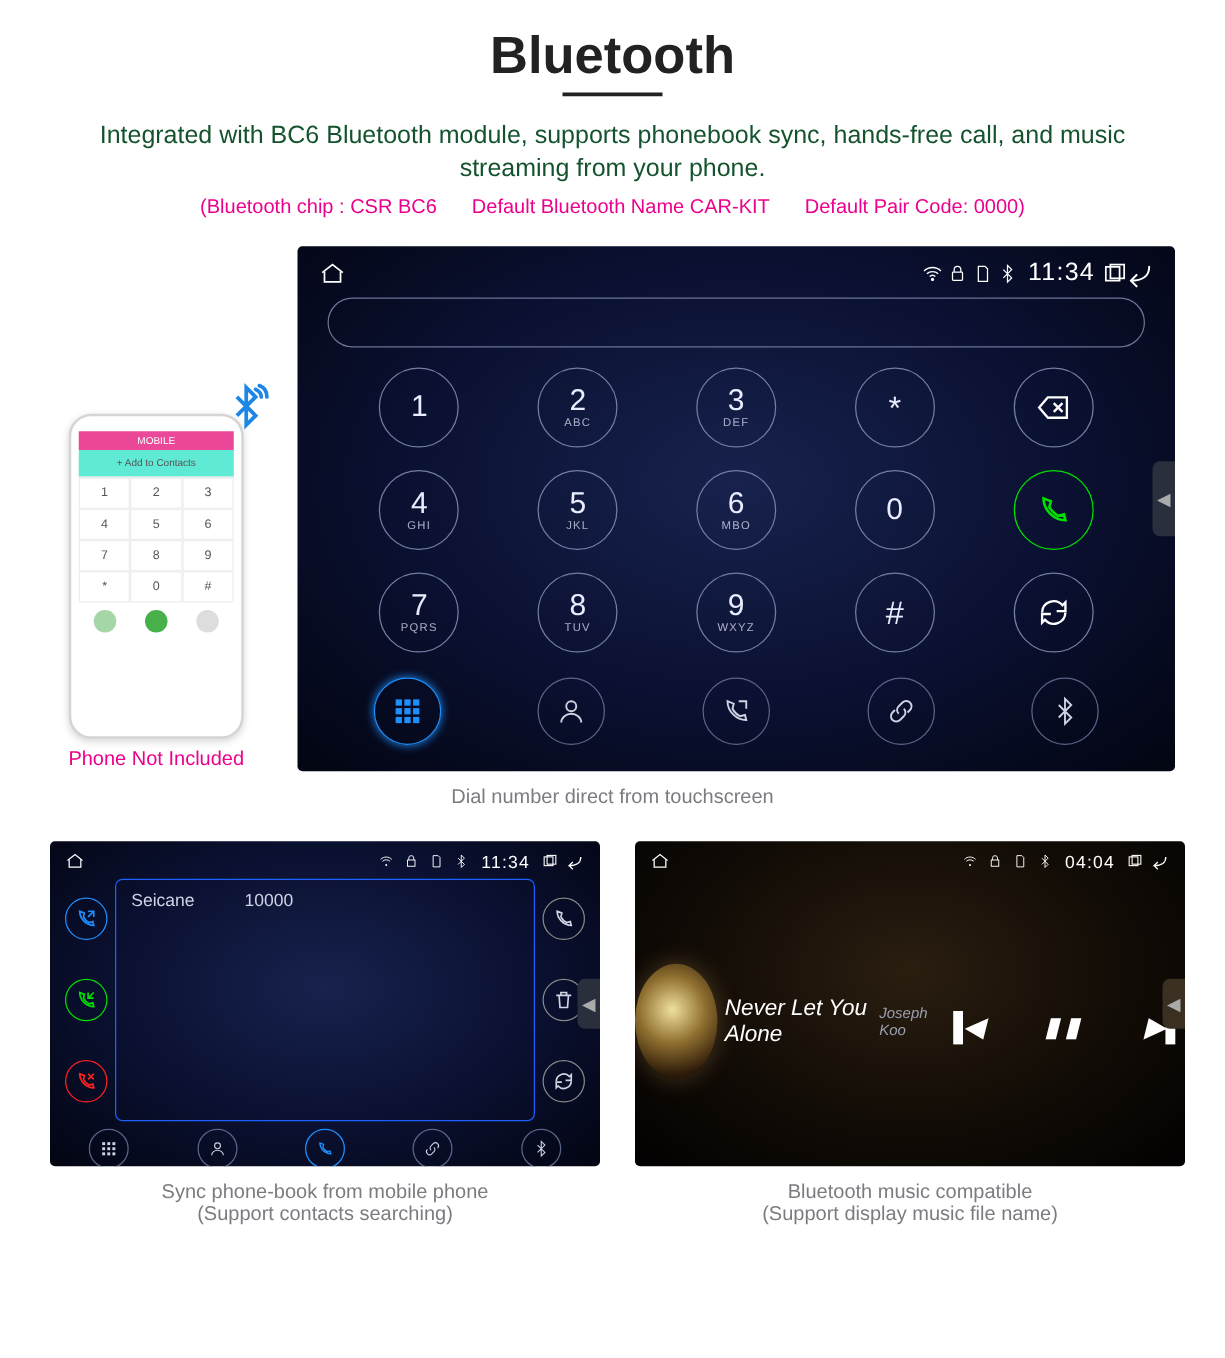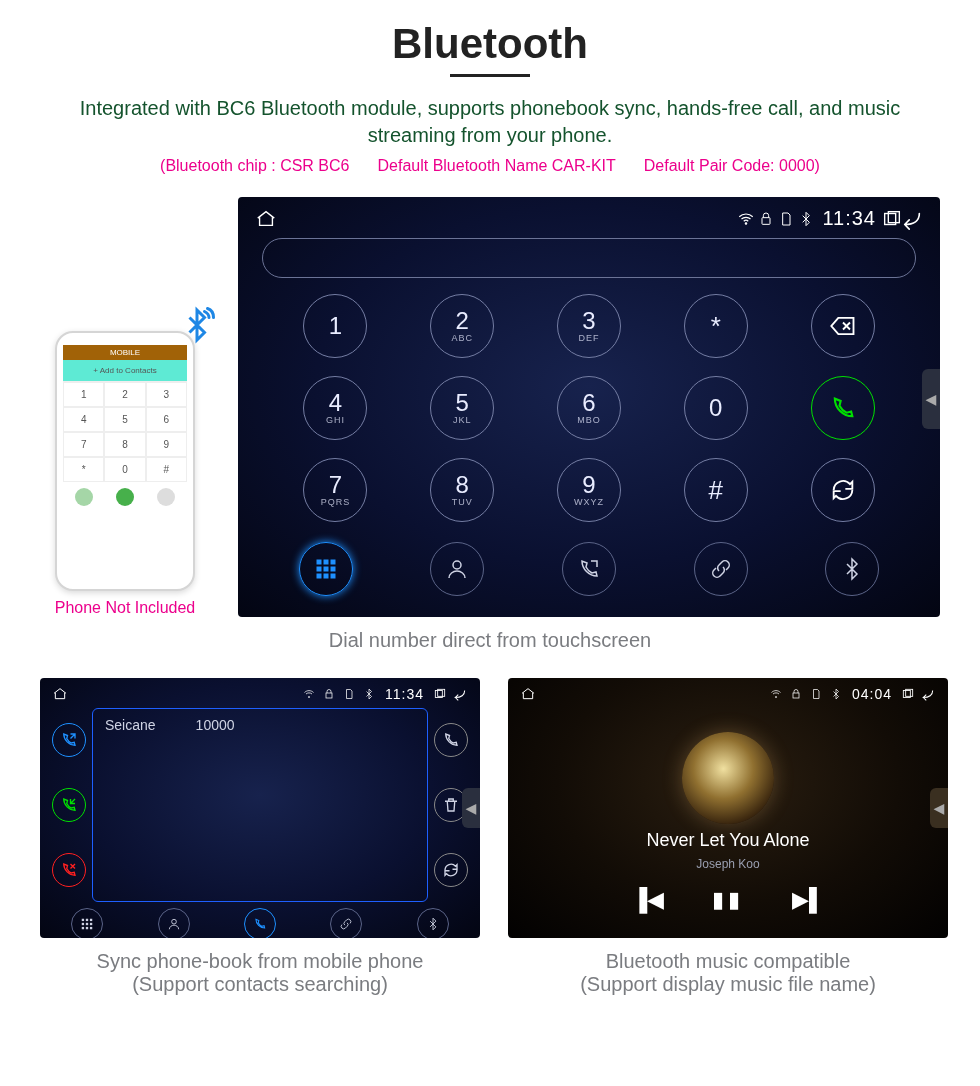--- a/index.html
+++ b/index.html
@@ -48,21 +48,21 @@
   .phone-mock {
     width: 140px; height: 260px; margin: 0 auto 8px;
     border: 2px solid #d5d5d5; border-radius: 18px;
     background: #fff; position: relative;
     box-shadow: 0 2px 6px rgba(0,0,0,.15);
   }
   .phone-screen {
     position: absolute; inset: 12px 6px 26px 6px;
     background: #fff; font-size: 9px; color: #555;
   }
-  .phone-topbar { background:#a16207; color:#fff; font-size:8px; padding:3px 4px; }
+  .phone-topbar { background:#ec4899; color:#fff; font-size:8px; padding:3px 4px; }
   .phone-addbar { background:#5eead4; padding:6px 4px; border-bottom:1px solid #eee; font-size:8px;}
   .phone-pad { display:grid; grid-template-columns:repeat(3,1fr); }
   .phone-pad div { border:0.5px solid #eee; text-align:center; padding:6px 0; font-size:10px;}
   .phone-actions { display:flex; justify-content:space-around; padding:6px 0 0;}
   .phone-actions span { width:18px;height:18px;border-radius:50%;display:inline-block;}
   .phone-note { color:#ec008c; font-size:16px; }
 
   .bt-float {
     position:absolute; top:-28px; right:-22px; color:#1e87e5; font-size:34px;
   }
@@ -111,21 +111,21 @@
   }
   .tab-btn.active { border-color:#1e90ff; box-shadow:0 0 8px #1e90ff;}
   .tab-btn.active svg rect, .tab-btn.active svg circle { fill:#1e90ff; stroke:#1e90ff;}
 
   .edge-tab {
     position:absolute; right:0; top:48%; transform:translateY(-50%);
     width:18px;height:60px;background:#2a2f3e;border-radius:6px 0 0 6px;
     display:flex;align-items:center;justify-content:center;color:#aaa;font-size:14px;
   }
 
-  .caption { text-align:center; color:#7a7c80; font-size:20px; margin:12px 0 26px;}
+  .caption { text-align:center; color:#7a7c80; font-size:16px; margin:12px 0 26px;}
   .caption-sub { display:block; }
 
   
   .lower-row { display:flex; gap:28px; }
   .unit-small { width: 440px; height: 260px; }
   .unit-small .unit-status { font-size:12px; padding:6px 10px 2px;}
   .unit-small .clock { font-size:14px;}
 
   
   .pb-wrap { display:flex; height:calc(100% - 62px); padding:2px 6px;}
@@ -143,21 +143,21 @@
   .pb-tabs {
     display:flex;justify-content:space-around;align-items:center;padding:4px 4px 6px;
   }
   .pb-tabs .tab-btn { width:32px;height:32px;border-width:1px;}
   .pb-tabs .active-under { position:relative;}
   .pb-tabs .active-under::after{
     content:"";position:absolute;bottom:-6px;left:10%;width:80%;height:2px;background:#1e90ff;
   }
 
   
-  .music-wrap { height:calc(100% - 28px); display:flex; flex-direction:column; align-items:center; justify-content:center; gap:6px;}
+  .music-wrap { height:calc(100% - 28px); display:flex; flex-direction:row; align-items:center; justify-content:center; gap:6px;font-style:italic;}
   .album {
     width:92px;height:92px;border-radius:50%;
     background: radial-gradient(circle at 45% 40%, #f0e0a0 0%, #907030 40%, #2a1808 80%);
     box-shadow:0 0 20px rgba(255,200,120,.25);
   }
   .track-title { font-size:18px; color:#fff;}
   .track-artist { font-size:12px; color:#9a9fb0;}
   .controls { display:flex; gap:48px; margin-top:10px; color:#fff; font-size:22px;}
   .controls span { cursor:pointer; }
 

